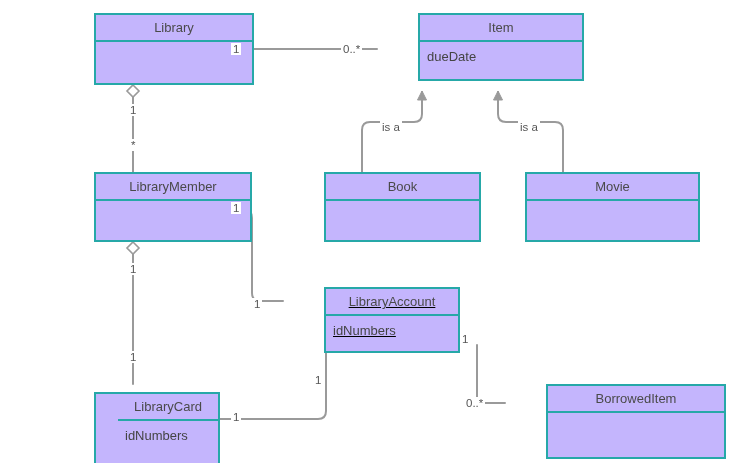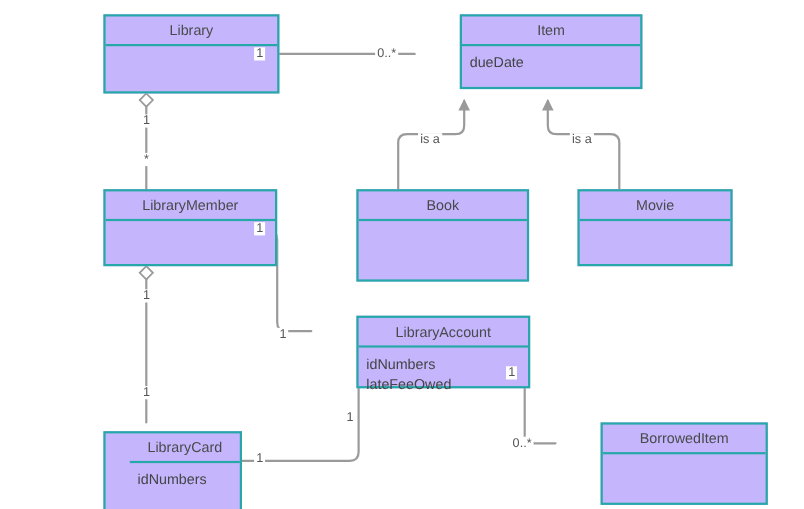--- a/index.html
+++ b/index.html
@@ -130,46 +130,45 @@
     <div class="uml-class-attrs">
       <div class="uml-attr">dueDate</div>
     </div>
   </div>
 
   <div class="uml-class" style="left:53px; top:172px; width:158px; height:70px;">
     <div class="uml-class-name">LibraryMember</div>
     <div class="uml-class-attrs"></div>
   </div>
 
-  <div class="uml-class" style="left:283px; top:172px; width:157px; height:84px;">
+  <div class="uml-class" style="left:283px; top:172px; width:157px; height:70px;">
     <div class="uml-class-name">Book</div>
     <div class="uml-class-attrs"></div>
   </div>
 
-  <div class="uml-class" style="left:484px; top:172px; width:141px; height:70px;">
+  <div class="uml-class" style="left:484px; top:172px; width:175px; height:70px;">
     <div class="uml-class-name">Movie</div>
     <div class="uml-class-attrs"></div>
   </div>
 
-  <div class="uml-class" style="left:283px; top:287px; width:158px; height:66px;">
+  <div class="uml-class" style="left:283px; top:287px; width:136px; height:66px;text-decoration:underline;">
     <div class="uml-class-name">LibraryAccount</div>
     <div class="uml-class-attrs">
       <div class="uml-attr">idNumbers</div>
-      <div class="uml-attr">lateFeeOwed</div>
     </div>
   </div>
 
   <div class="uml-class" style="left:53px; top:392px; width:126px; height:75px;padding-left:22px;">
     <div class="uml-class-name">LibraryCard</div>
     <div class="uml-class-attrs">
       <div class="uml-attr">idNumbers</div>
     </div>
   </div>
 
-  <div class="uml-class" style="left:505px; top:384px; width:152px; height:75px;">
+  <div class="uml-class" style="left:505px; top:384px; width:180px; height:75px;">
     <div class="uml-class-name">BorrowedItem</div>
   </div>
 
   <div id="edge-label-container">
       <div class="edge-label" style="left: 231px; top: 43px;">1</div>
       <div class="edge-label" style="left: 341px; top: 43px;">0..*</div>
       <div class="edge-label" style="left: 128px; top: 104px;">1</div>
       <div class="edge-label" style="left: 129px; top: 139px;">*</div>
       <div class="edge-label" style="left: 380px; top: 121px;">is a</div>
       <div class="edge-label" style="left: 518px; top: 121px;">is a</div>

